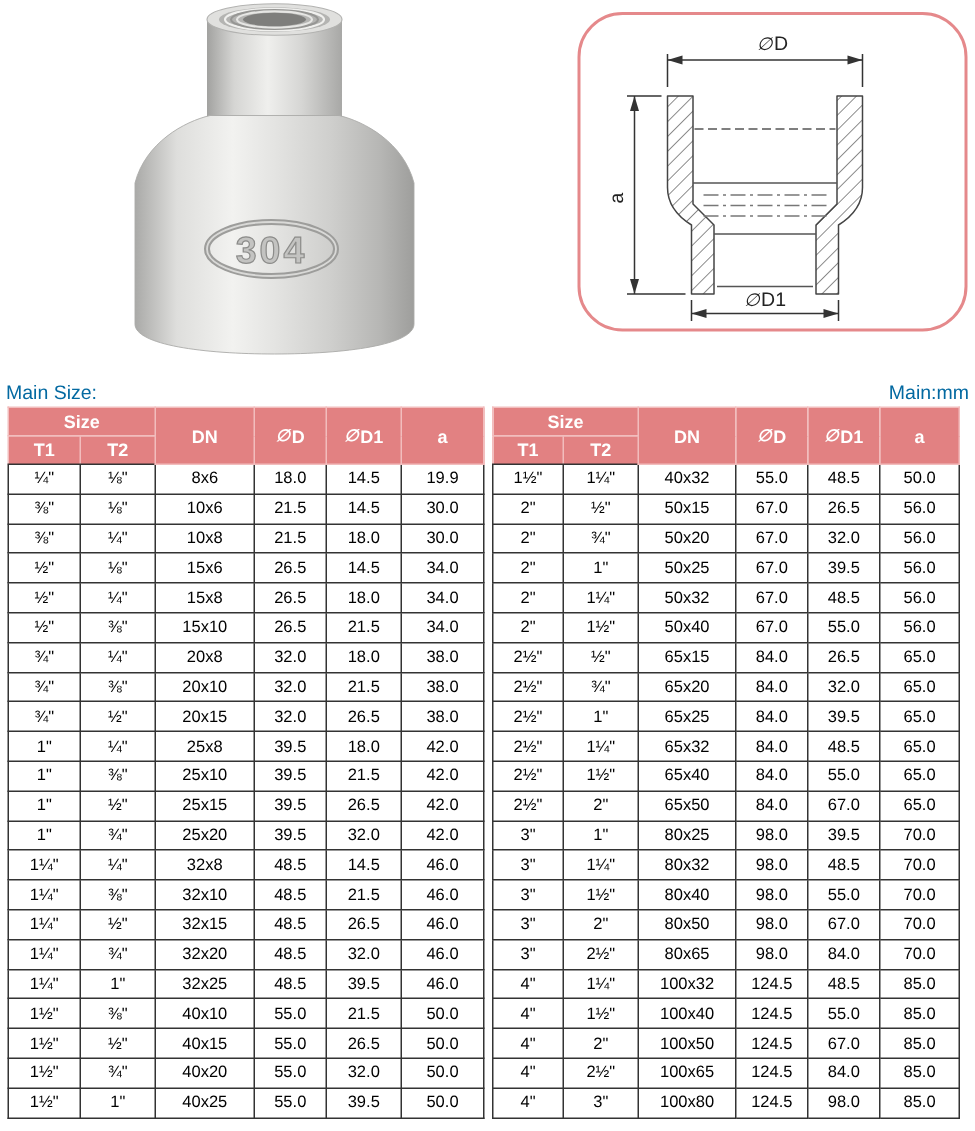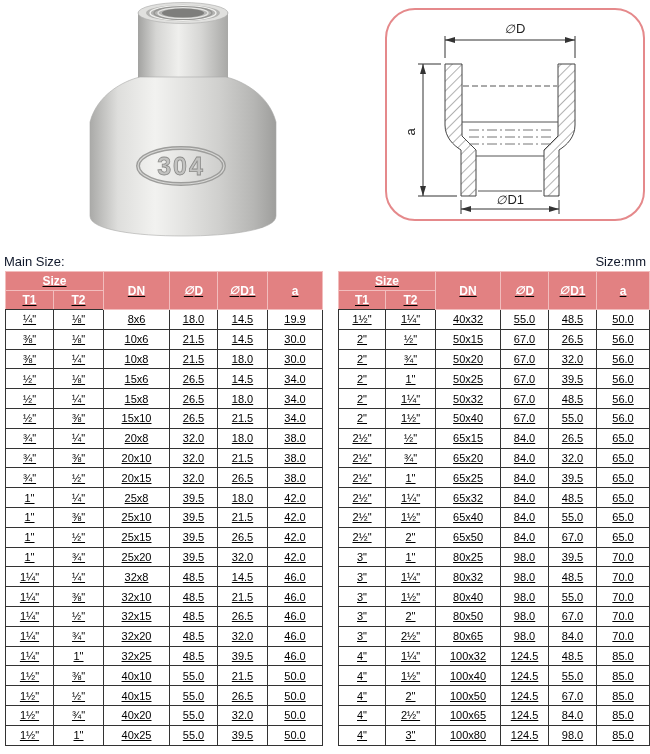--- a/index.html
+++ b/index.html
@@ -23,27 +23,27 @@
     width:260px; height:213px;
     border:2px solid #e5898b;
     border-radius:30px;
     background:#fff;
   }
 
   
   .size-line {
     position:absolute; top:249px; left:4px; right:4px;
     display:flex; justify-content:space-between; align-items:flex-end;
-    font-size:13px; color:#0f172a; height:20px;
+    font-size:13px; color:#0369a1; height:20px;
   }
 
   
   .tables {
     position:absolute; top:271px; left:5px;
-    display:flex; gap:15px;text-decoration:underline;
+    display:flex; gap:5px;
   }
   table { border-collapse:collapse; table-layout:fixed; }
   .tleft  { width:317px; }
   .tright { width:311px; }
 
   thead th {
     background:#e28182;
     color:#fff;
     font-size:12px; font-weight:bold;
     border:1px solid #f2bdbd;
@@ -160,21 +160,21 @@
         <polygon points="74,199 84,196 84,202" fill="#333" stroke="none"></polygon>
         <polygon points="172,199 162,196 162,202" fill="#333" stroke="none"></polygon>
       </g>
       <text x="123" y="194" text-anchor="middle" font-size="13" fill="#222"><tspan font-style="italic" font-size="12">∅</tspan><tspan dx="1">D1</tspan></text>
     </svg>
   </div>
 </div>
 
 <div class="size-line">
   <span>Main Size:</span>
-  <span>Size:mm</span>
+  <span>Main:mm</span>
 </div>
 
 <div class="tables">
 
   <table class="tleft">
     <colgroup>
       <col style="width:48px">
         <col style="width:50px">
         <col style="width:66px">
       <col style="width:48px">

